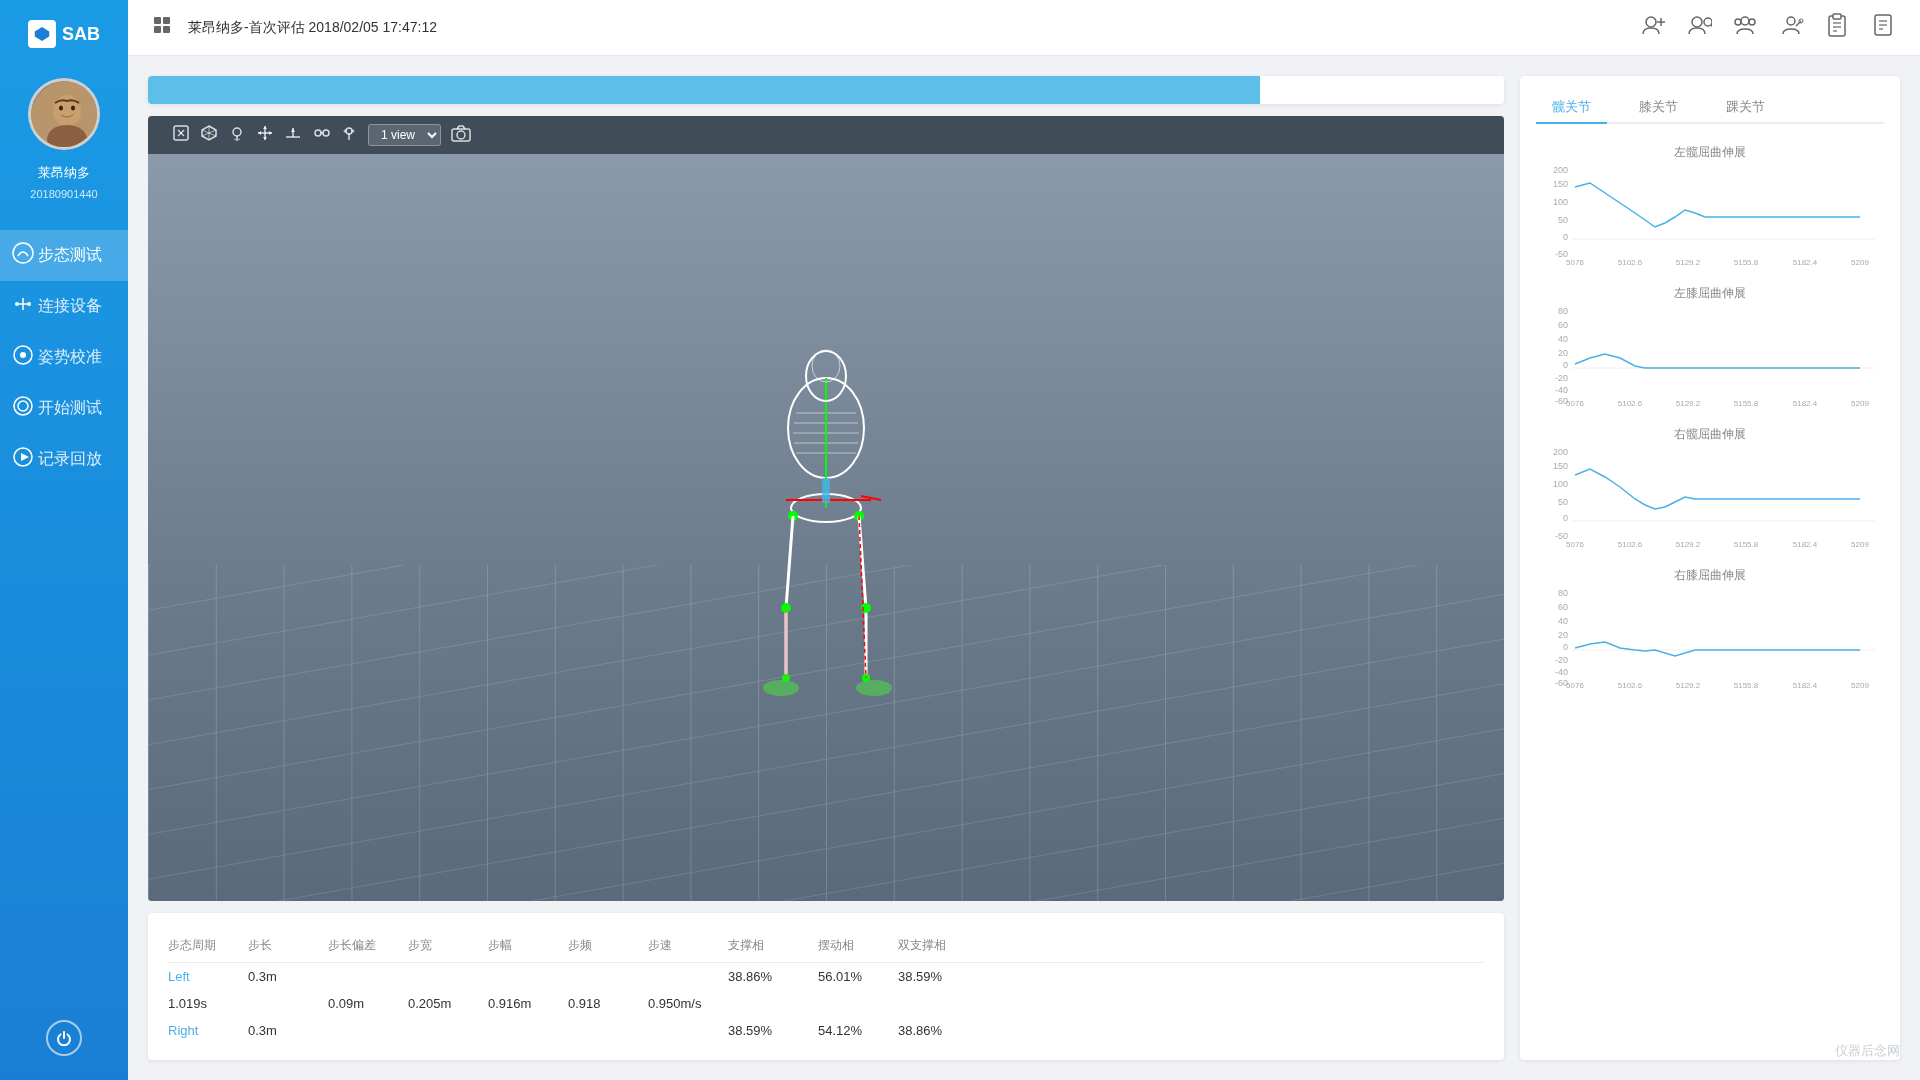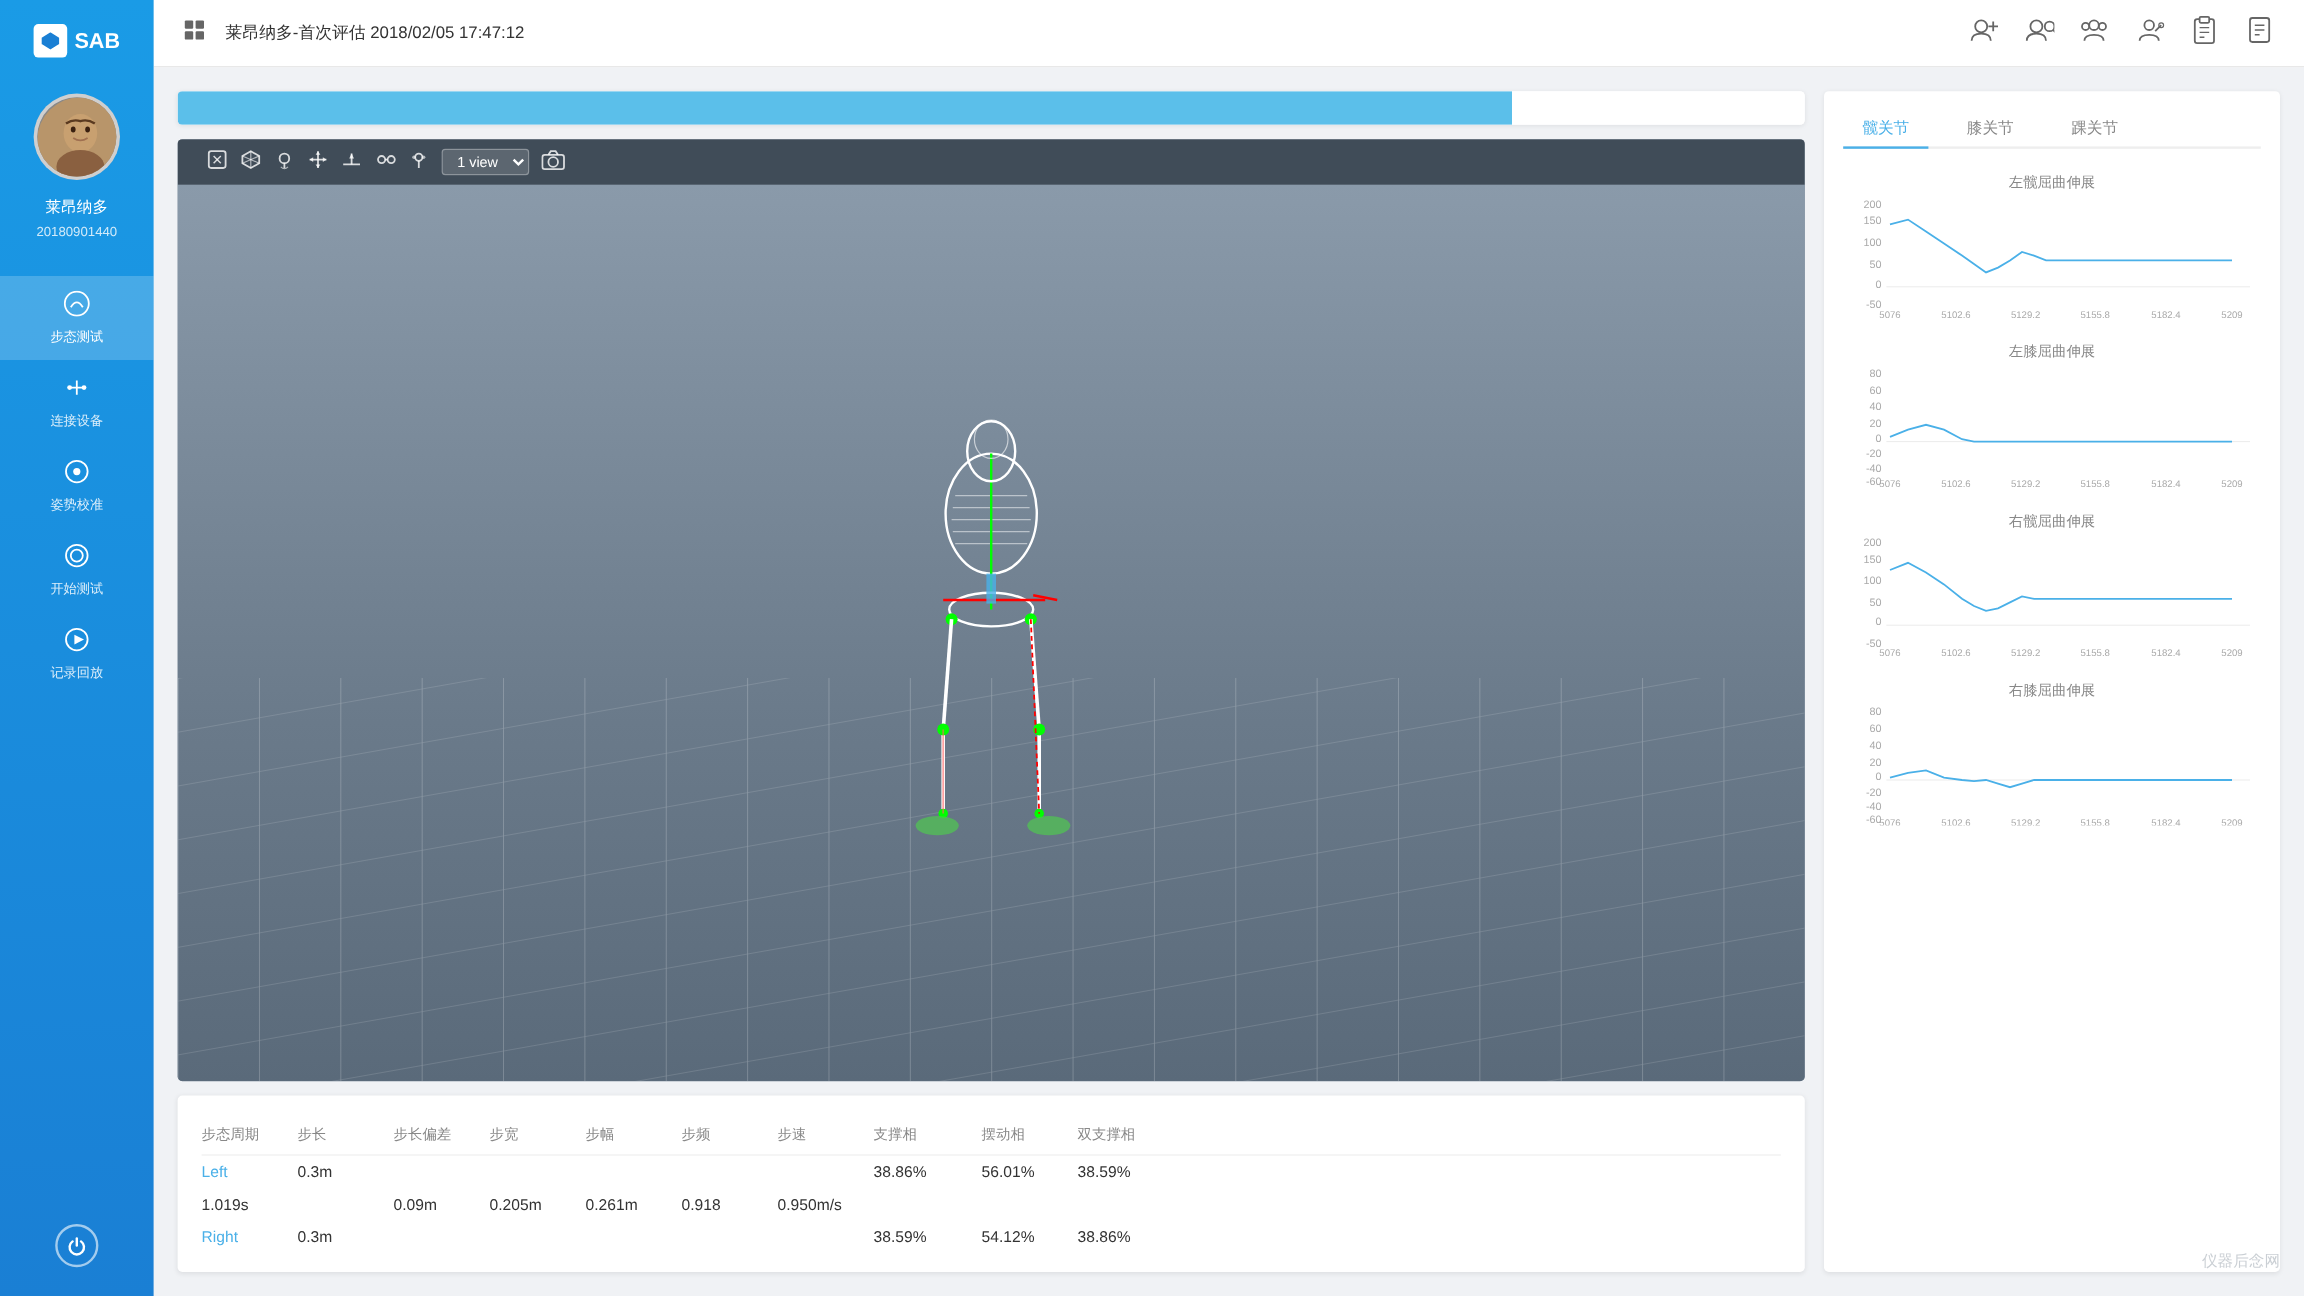--- a/index.html
+++ b/index.html
@@ -19,22 +19,22 @@
     #sidebar .logo-text { color: white; font-size: 18px; font-weight: bold; }
     #sidebar .avatar-area { margin: 20px 0 8px 0; }
     #sidebar .avatar {
       width: 72px; height: 72px; border-radius: 50%; background: #888; overflow: hidden;
       border: 3px solid rgba(255,255,255,0.6);
     }
     #sidebar .user-name { color: white; font-size: 13px; text-align: center; margin-top: 6px; }
     #sidebar .user-id { color: rgba(255,255,255,0.8); font-size: 11px; text-align: right; margin-top: 6px; }
     #sidebar .nav-items { width: 100%; margin-top: 30px; flex: 1; }
     #sidebar .nav-item {
-      display: flex; flex-direction: column; align-items: center; padding: 12px 12px; cursor: pointer;
-      color: rgba(255,255,255,0.85); font-size: 11px; gap: 4px; position: relative;
+      display: flex; flex-direction: row; align-items: center; padding: 12px 12px; cursor: pointer;
+      color: rgba(255,255,255,0.85); font-size: 16px; gap: 4px; position: relative;
     }
     #sidebar .nav-item.active { background: rgba(255,255,255,0.2); color: white; }
     #sidebar .nav-item .nav-icon { font-size: 18px; }
     #sidebar .power-btn {
       margin-bottom: 24px; width: 36px; height: 36px; border-radius: 50%;
       border: 2px solid rgba(255,255,255,0.6); display: flex; align-items: center; justify-content: center;
       color: white; cursor: pointer; font-size: 18px;
     }
 
     
@@ -450,21 +450,21 @@
           <span class="value">38.86%</span>
           <span class="value">56.01%</span>
           <span class="value">38.59%</span>
         </div>
 
         <div class="table-data-row sub-row">
           <span class="value">1.019s</span>
           <span class="value"></span>
           <span class="value">0.09m</span>
           <span class="value">0.205m</span>
-          <span class="value">0.261m</span>
+          <span class="value">0.916m</span>
           <span class="value">0.918</span>
           <span class="value">0.950m/s</span>
           <span class="value"></span>
           <span class="value"></span>
           <span class="value"></span>
         </div>
 
         <div class="table-data-row">
           <span class="side-label">Right</span>
           <span class="value">0.3m</span>

